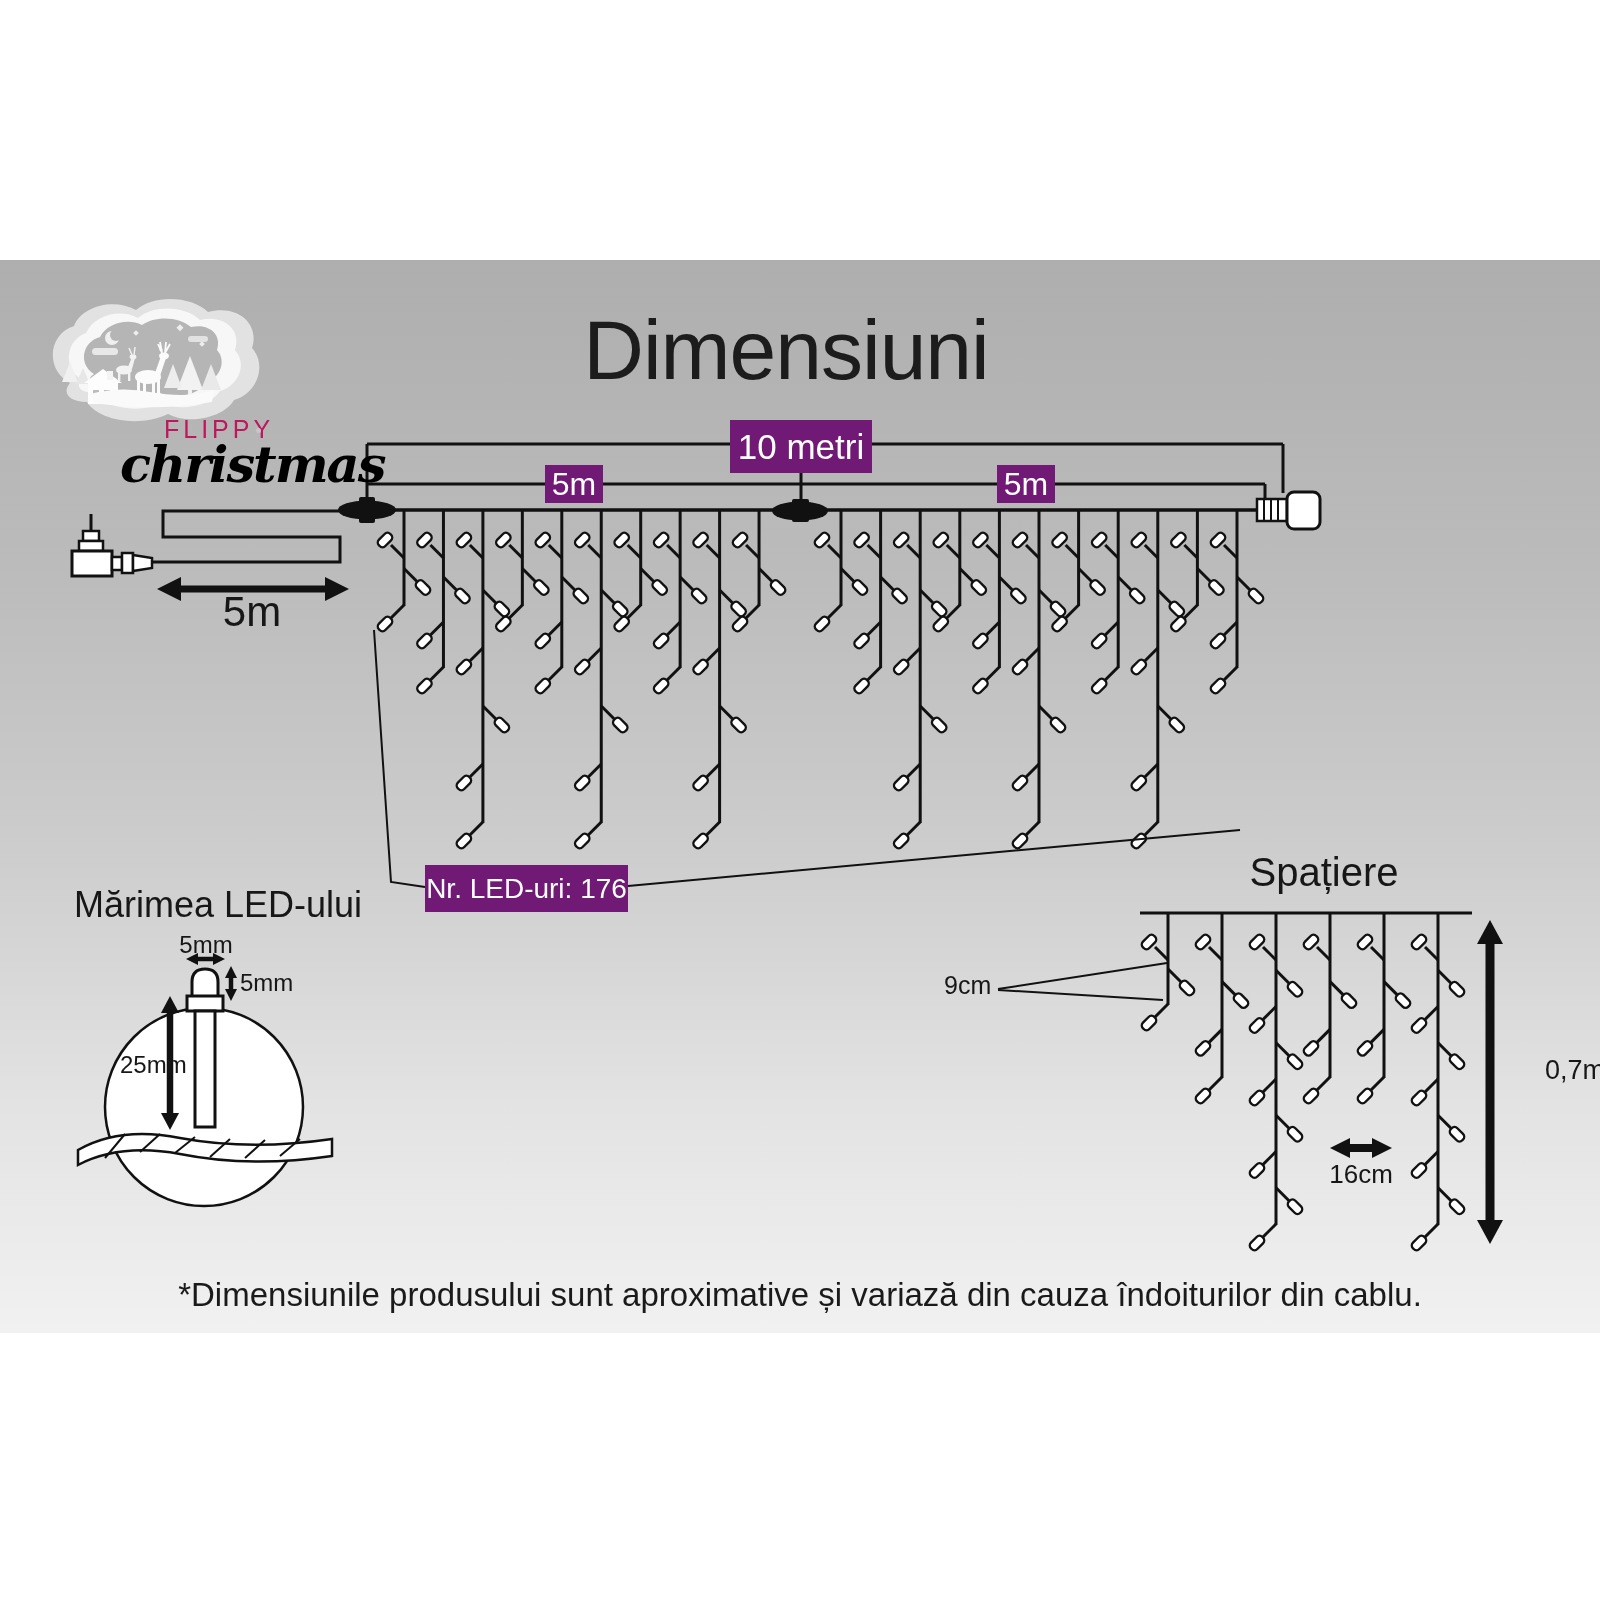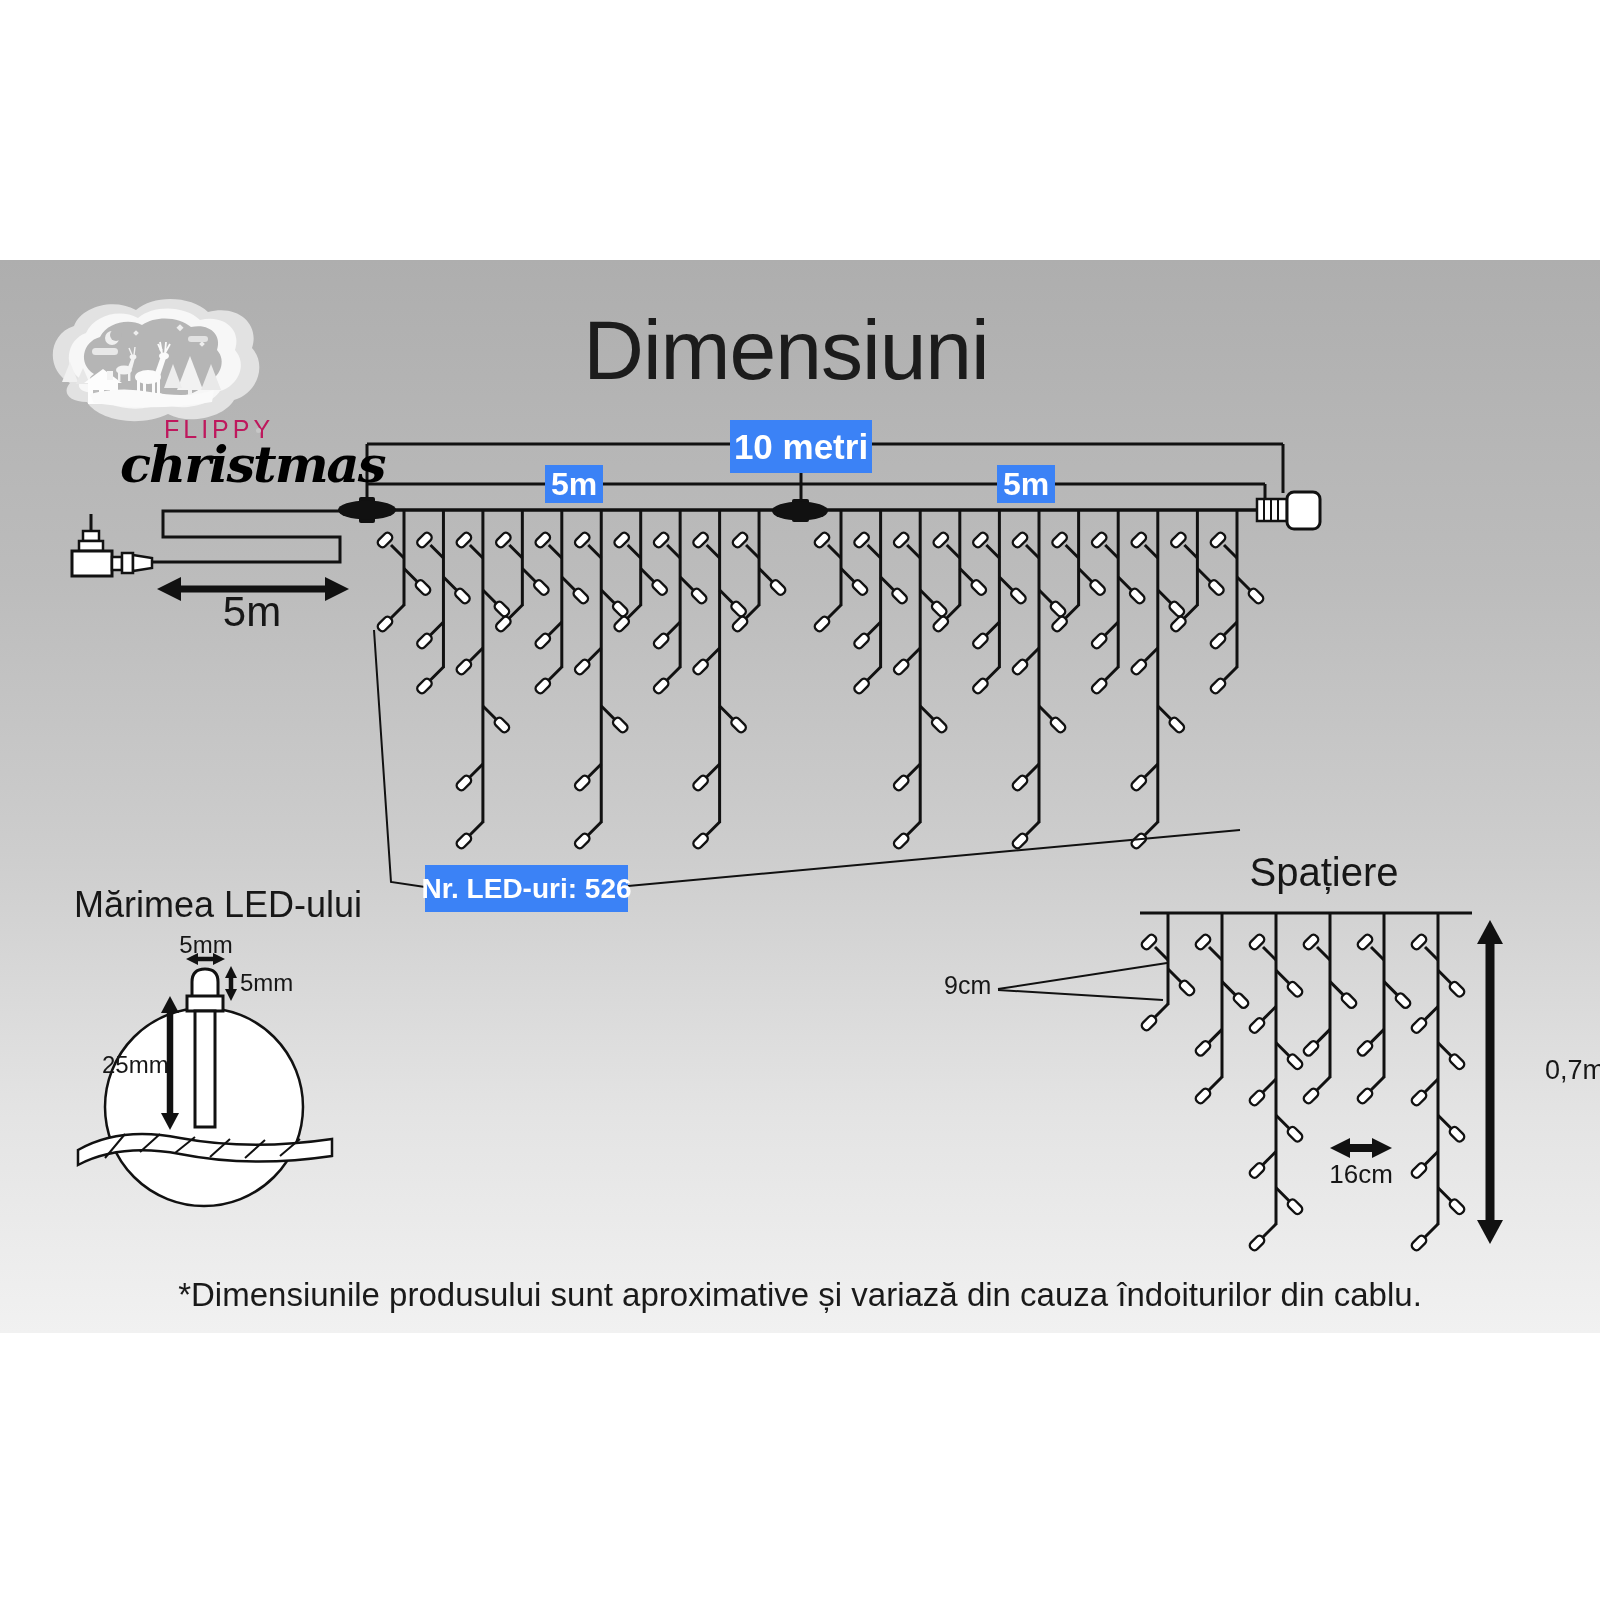--- a/index.html
+++ b/index.html
@@ -7,35 +7,35 @@
           font-family:"Liberation Sans",sans-serif;color:#111;}
   .band{position:absolute;left:0;top:260px;width:1600px;height:1073px;
         background:linear-gradient(180deg,#aeaeae 0%,#bcbcbc 30%,#cdcdcd 55%,#e4e4e4 80%,#f1f1f1 100%);}
   svg.overlay{position:absolute;left:0;top:0;width:1600px;height:1600px;}
   .wire{stroke:#111;stroke-width:3;fill:none;}
   .thin{stroke:#111;stroke-width:2;fill:none;}
   .led{fill:#fff;stroke:#111;stroke-width:2.4;}
   .blk{fill:#111;}
   .wht{fill:#fff;stroke:#111;}
   .lbl{position:absolute;white-space:nowrap;color:#171717;}
-  .box{position:absolute;background:#3b82f6;color:#fff;white-space:nowrap;font-weight:bold;}
+  .box{position:absolute;background:#701a75;color:#fff;white-space:nowrap;}
   .ctr{display:flex;align-items:center;justify-content:center;}
   #page-title{top:302px;left:786px;transform:translateX(-50%);font-size:84px;letter-spacing:-1px;color:#1c1c1c;}
   #box-10m{left:730px;top:420px;width:142px;height:53px;font-size:35px;}
   #box-5m-left{left:545px;top:465px;width:58px;height:38px;font-size:32px;}
   #box-5m-right{left:997px;top:465px;width:58px;height:38px;font-size:32px;}
   #box-connect{left:1330px;top:460px;width:159px;height:106px;font-size:26px;line-height:30px;padding:8px 0 0 12px;box-sizing:border-box;}
   #box-ledcount{left:425px;top:865px;width:203px;height:47px;font-size:28px;}
   #box-lednote{left:310px;top:1064px;width:216px;height:82px;font-size:26px;line-height:29px;padding:12px 0 0 13px;box-sizing:border-box;}
   #lead-5m{top:588px;left:252px;transform:translateX(-50%);font-size:42px;}
   #title-ledsize{left:74px;top:884px;font-size:36px;}
   #title-spacing{left:1324px;top:850px;transform:translateX(-50%);font-size:40px;}
   #lbl-5mm-w{left:206px;top:931px;transform:translateX(-50%);font-size:24px;}
   #lbl-5mm-h{left:240px;top:969px;font-size:24px;}
-  #lbl-25mm{left:102px;top:1051px;font-size:24px;}
+  #lbl-25mm{left:120px;top:1051px;font-size:24px;}
   #lbl-9cm{left:944px;top:971px;font-size:25px;}
   #lbl-16cm{left:1361px;top:1159px;transform:translateX(-50%);font-size:26px;}
   #lbl-07m{left:1545px;top:1055px;font-size:27px;}
   #footnote{left:800px;top:1276px;transform:translateX(-50%);font-size:33px;color:#1a1a1a;}
   #logo-flippy{left:164px;top:415px;font-size:25px;letter-spacing:4px;color:#be185d;}
   #logo-dot{left:256px;top:428px;width:5px;height:5px;background:#c6c6c6;border-radius:50%;position:absolute;}
   #logo-christmas{left:120px;top:434px;font-size:51px;color:#000000;
         font-family:"DejaVu Serif",serif;font-style:italic;font-weight:bold;letter-spacing:-2px;}
 </style>
 </head>
@@ -530,21 +530,21 @@
 
   <div class="lbl" id="logo-flippy">FLIPPY</div>
   <div id="logo-dot"></div>
   <div class="lbl" id="logo-christmas">christmas</div>
 
   <div class="box ctr" id="box-10m">10 metri</div>
   <div class="box ctr" id="box-5m-left">5m</div>
   <div class="box ctr" id="box-5m-right">5m</div>
 
 
-  <div class="box ctr" id="box-ledcount">Nr. LED-uri: 526</div>
+  <div class="box ctr" id="box-ledcount">Nr. LED-uri: 176</div>
 
 
   <div class="lbl" id="lead-5m">5m</div>
   <div class="lbl" id="title-ledsize">Mărimea LED-ului</div>
   <div class="lbl" id="title-spacing">Spațiere</div>
   <div class="lbl" id="lbl-5mm-w">5mm</div>
   <div class="lbl" id="lbl-5mm-h">5mm</div>
   <div class="lbl" id="lbl-25mm">25mm</div>
   <div class="lbl" id="lbl-9cm">9cm</div>
   <div class="lbl" id="lbl-16cm">16cm</div>

